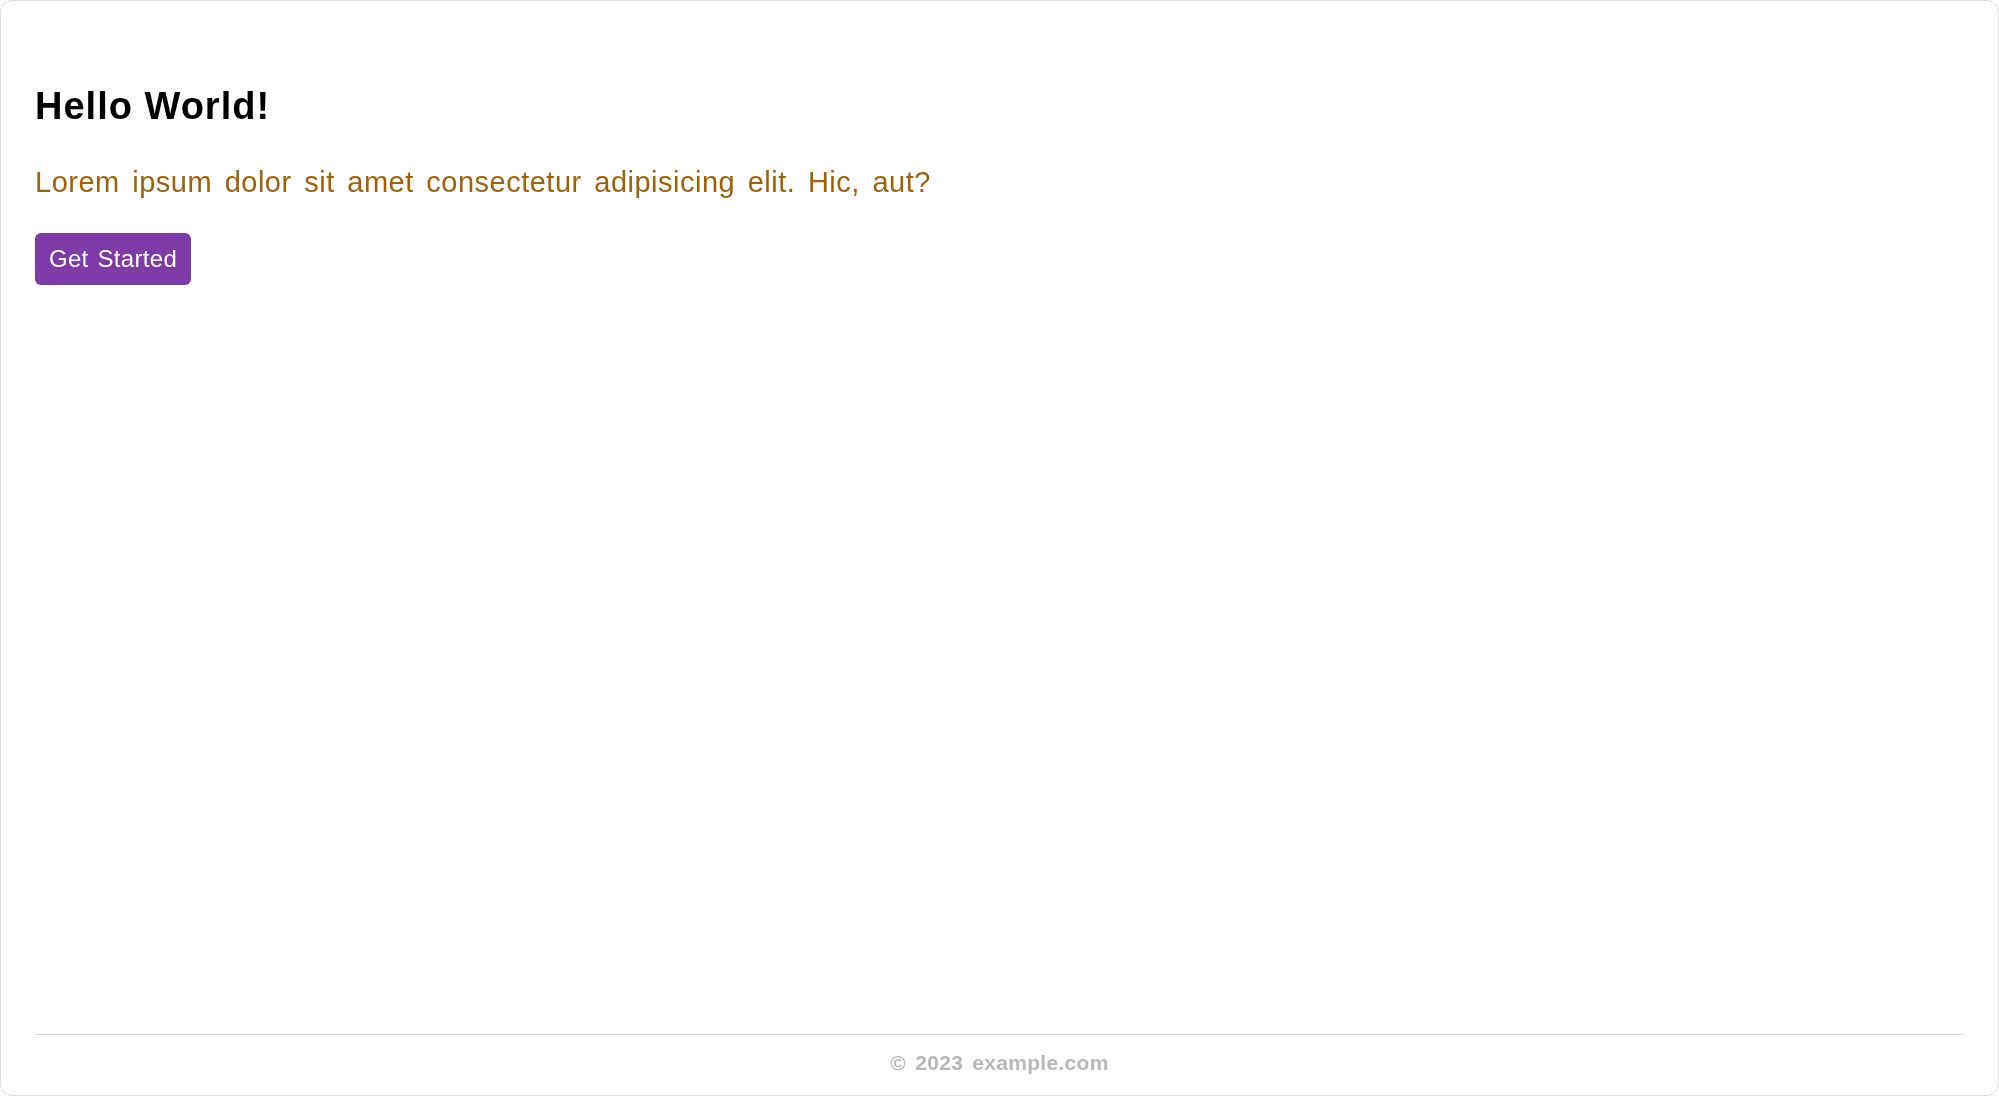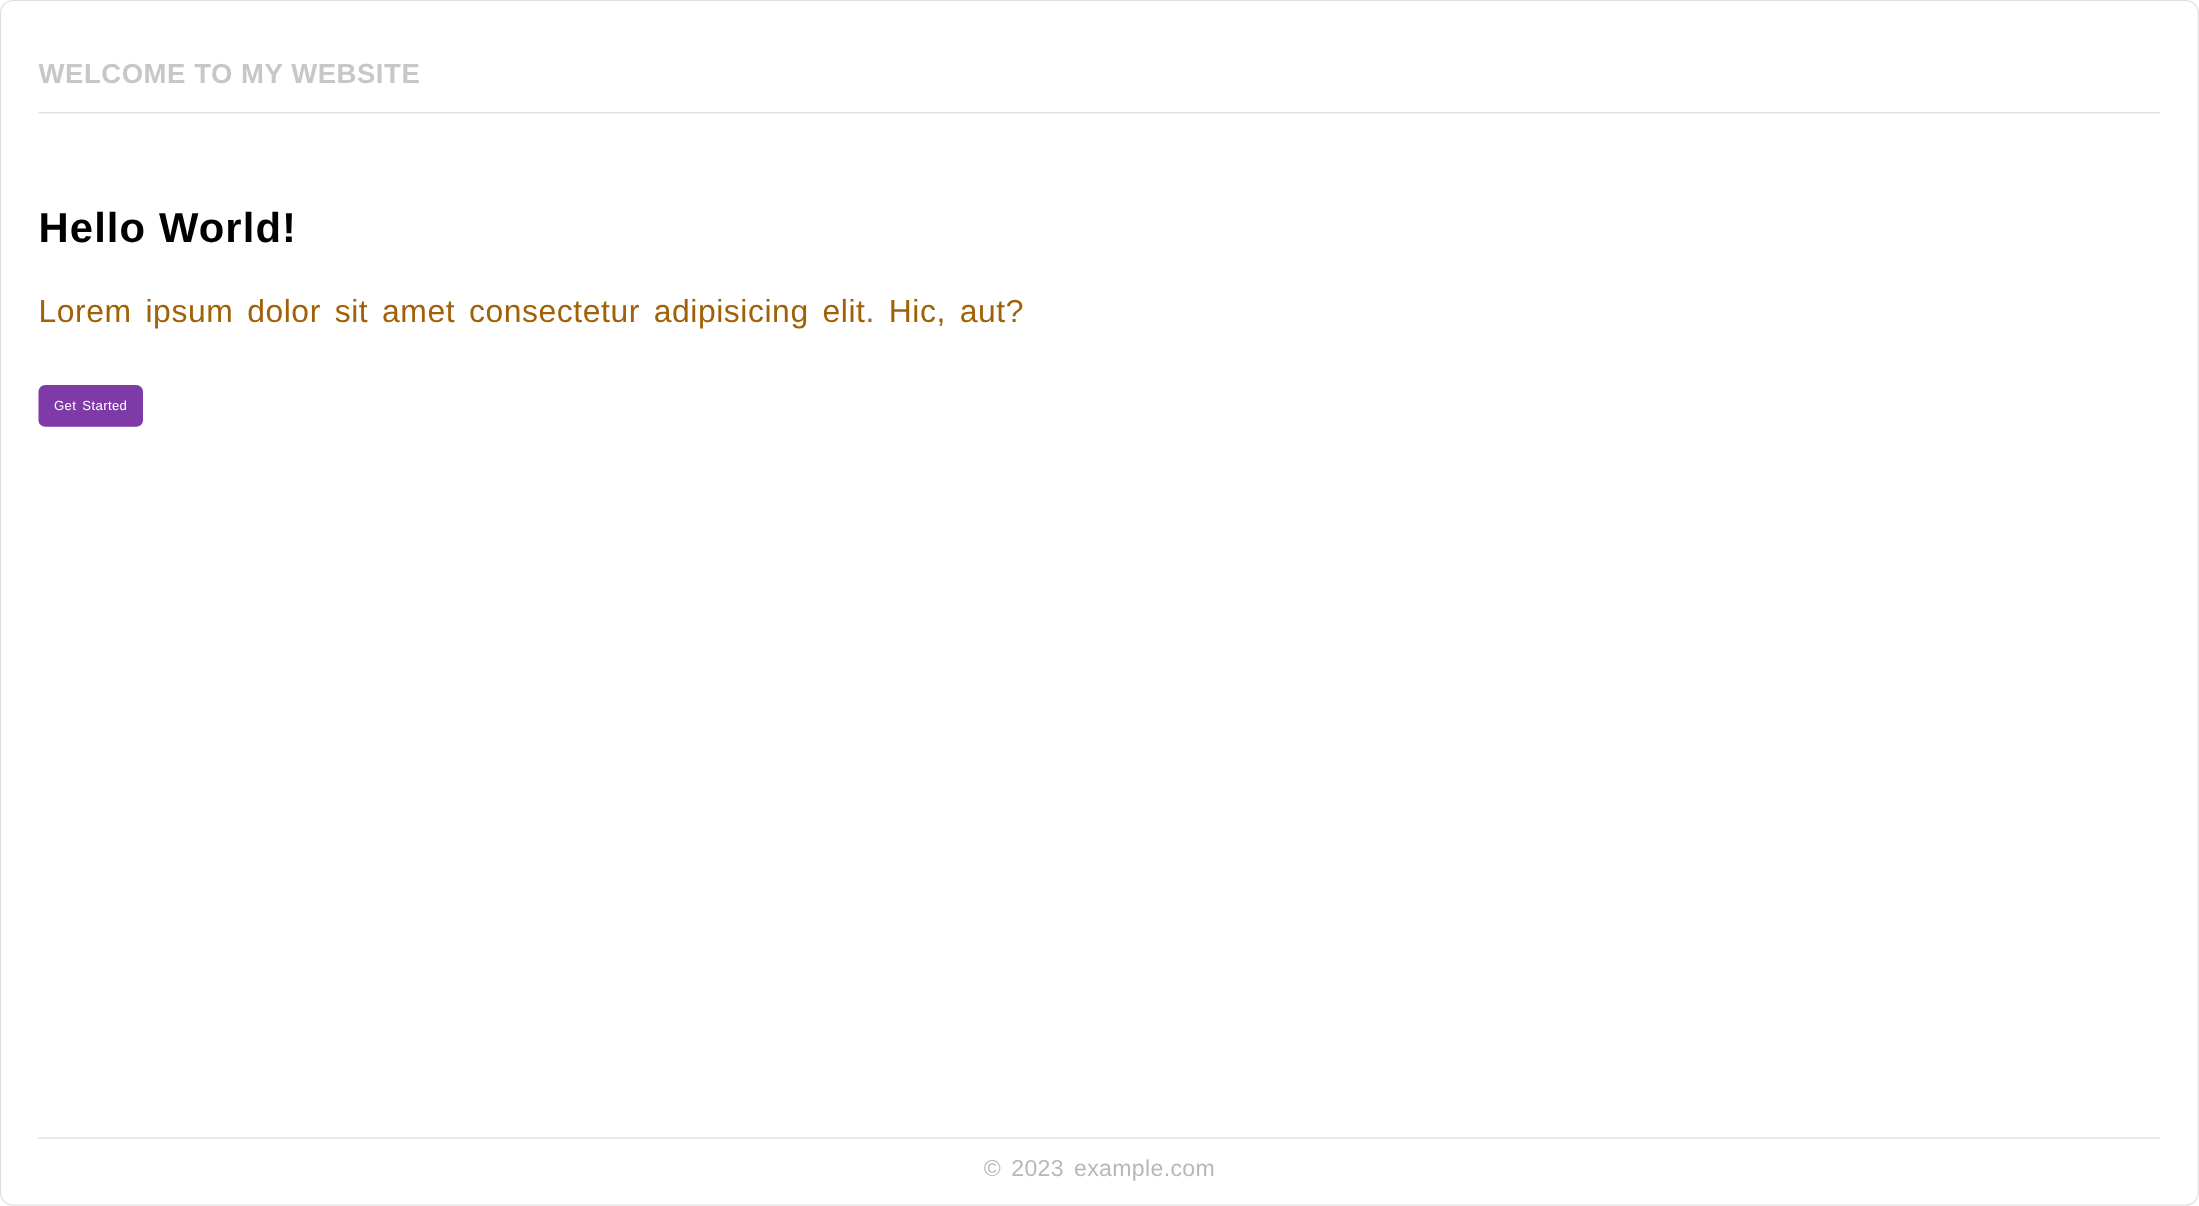--- a/index.html
+++ b/index.html
@@ -61,49 +61,46 @@
       letter-spacing: 0.5px;
       word-spacing: 4px;
       margin-bottom: 34px;
     }
     
     .get-started-button {
       background-color: #7e3ba8;
       color: #ffffff;
       border: none;
       padding: 12px 14px;
-      font-size: 12px;
+      font-size: 24px;
       font-weight: 500;
       border-radius: 6px;
       cursor: pointer;
       letter-spacing: 0.3px;
       word-spacing: 2px;
-      margin-top: 15px;
     }
     
     footer {
       border-top: 1px solid #d8d8d8;
       padding: 16px 0 20px 0;
       text-align: center;
+      font-weight: bold;
     }
     
     .footer-text {
       font-size: 21px;
       color: #b8b8b8;
       letter-spacing: 0.3px;
       word-spacing: 3px;
     }
   </style>
 </head>
 <body>
 
 <div class="container">
-  <header>
-    <div class="header-title">WELCOME TO MY WEBSITE</div>
-  </header>
 
   <main>
     <h1 class="main-heading">Hello World!</h1>
     <p class="main-description">Lorem ipsum dolor sit amet consectetur adipisicing elit. Hic, aut?</p>
     <button class="get-started-button">Get Started</button>
   </main>
 
   <footer>
     <div class="footer-text">© 2023 example.com</div>
   </footer>

